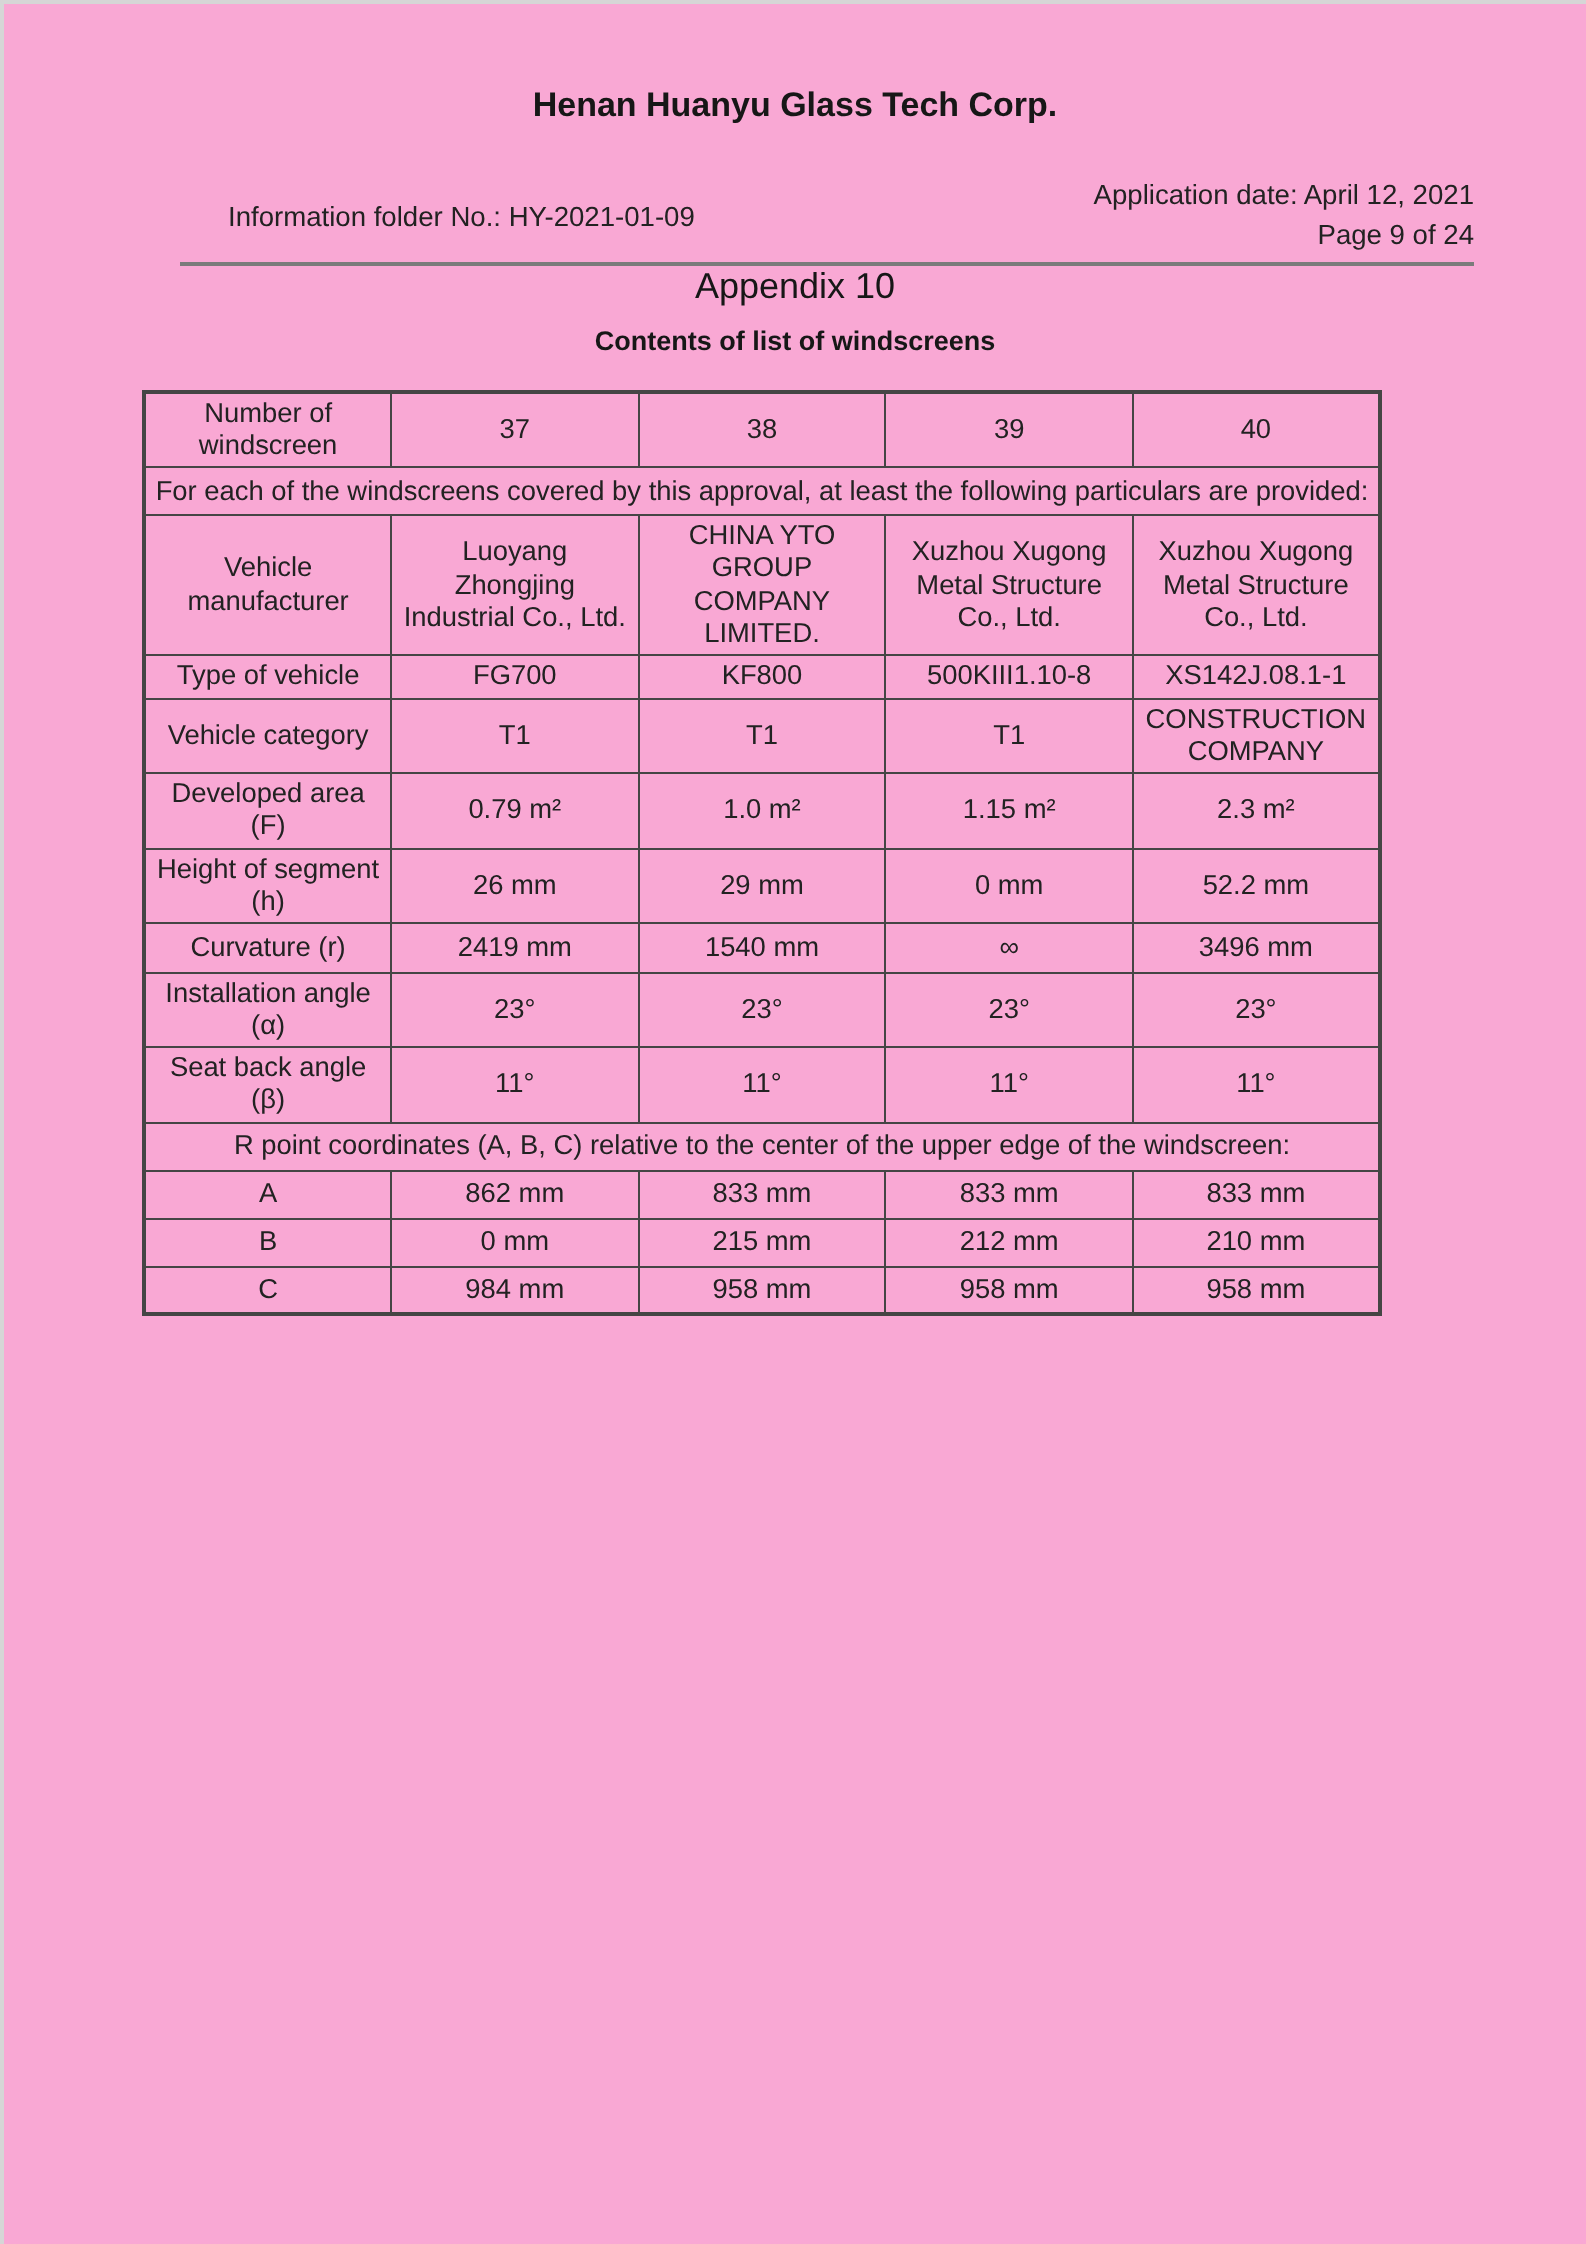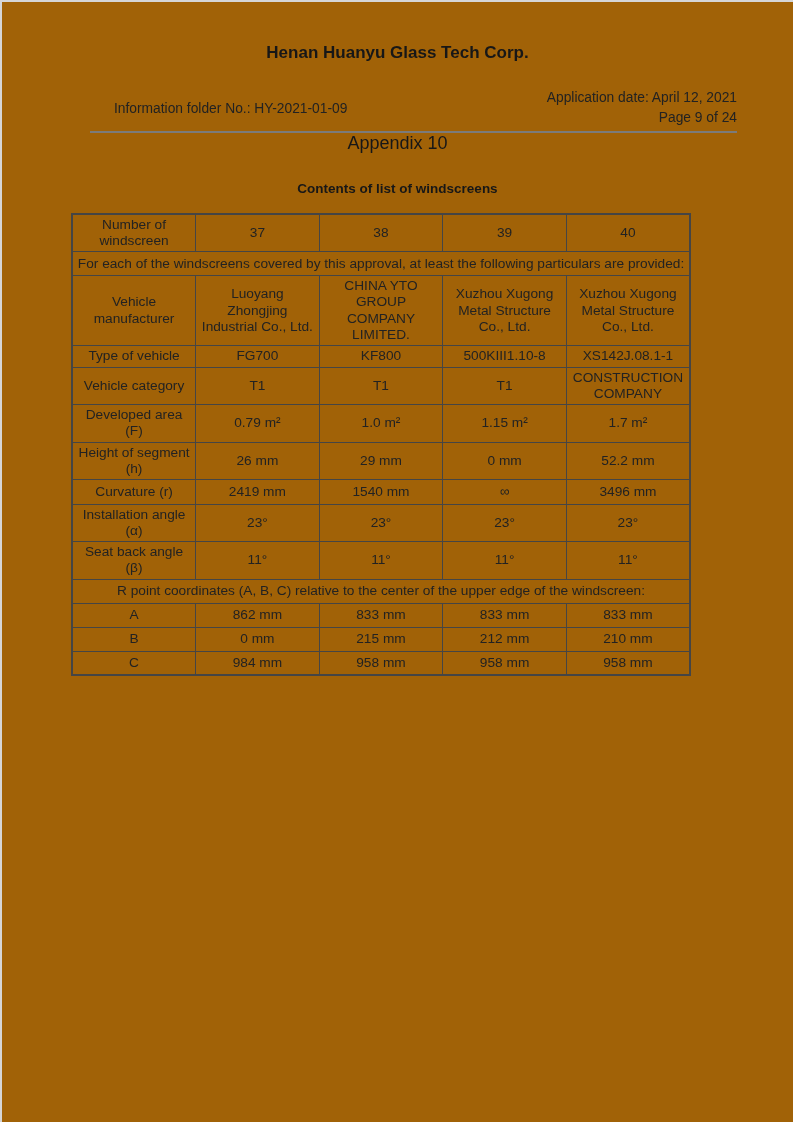--- a/index.html
+++ b/index.html
@@ -7,21 +7,21 @@
   body {
     width:793px; height:1122px;
     font-family:"Liberation Sans", sans-serif;
     color:#1f1f1f;
     position:relative;
   }
   .page {
     width:793px; height:1122px;
     border-top:2px solid #d6d6d6;
     border-left:2px solid #d6d6d6;
-    background:#a16207;
+    background:#f9a8d4;
   }
   .company {
     text-align:center;
     font-size:17px;
     font-weight:bold;
     padding-top:41px;
     color:#171717;
   }
   .header-block {
     margin:25px 56px 0 88px; 
@@ -43,21 +43,21 @@
   .appendix-title {
     text-align:center;
     font-weight:normal;
     font-size:18px;
     color:#171717;
   }
   .appendix-subtitle {
     text-align:center;
     font-weight:bold;
     font-size:13.5px;
-    margin-top:27px;
+    margin-top:9px;
     color:#171717;
   }
   table.ws {
     border-collapse:collapse;
     table-layout:fixed;
     width:620px;
     margin-top:17px;
     margin-left:69px;
     border:2px solid #454545;
   }
@@ -147,21 +147,21 @@
         <td>T1</td>
         <td>T1</td>
         <td>T1</td>
         <td>CONSTRUCTION COMPANY</td>
       </tr>
       <tr class="h-area">
         <td>Developed area (F)</td>
         <td>0.79 m²</td>
         <td>1.0 m²</td>
         <td>1.15 m²</td>
-        <td>1.7 m²</td>
+        <td>2.3 m²</td>
       </tr>
       <tr class="h-seg">
         <td>Height of segment (h)</td>
         <td>26 mm</td>
         <td>29 mm</td>
         <td>0 mm</td>
         <td>52.2 mm</td>
       </tr>
       <tr class="h-curv">
         <td>Curvature (r)</td>

